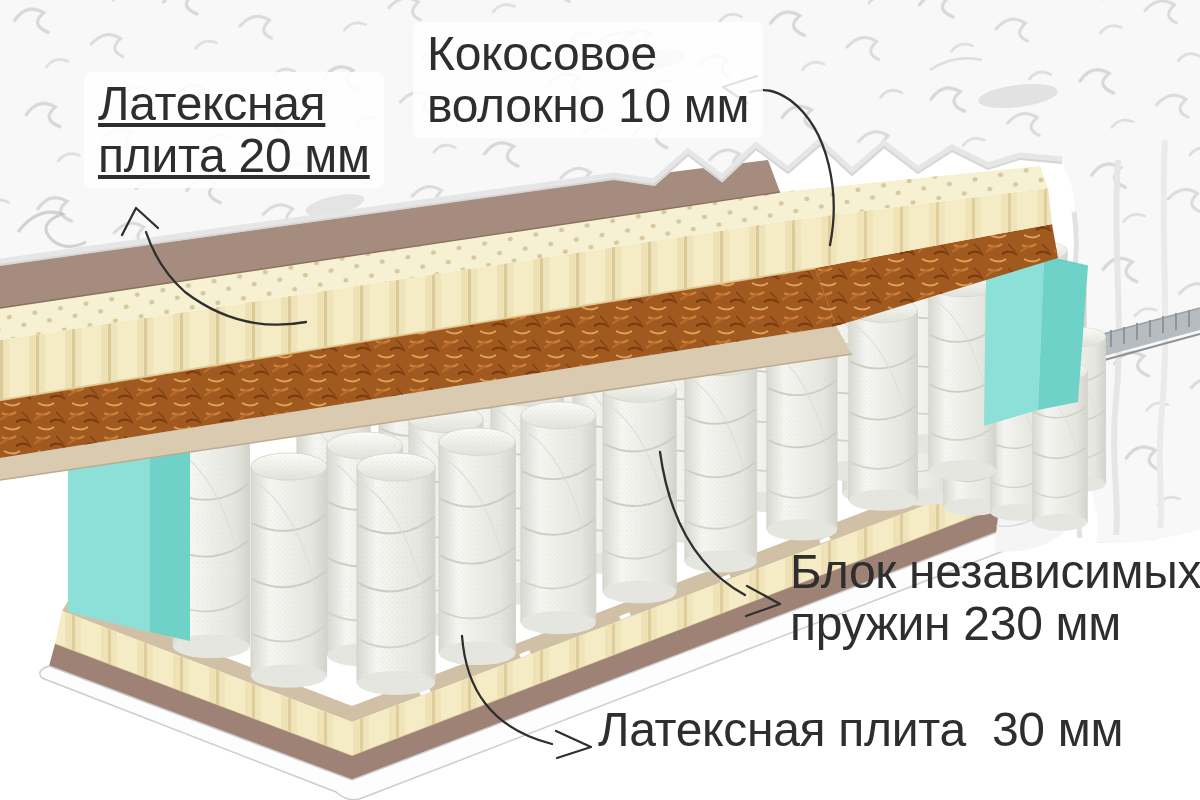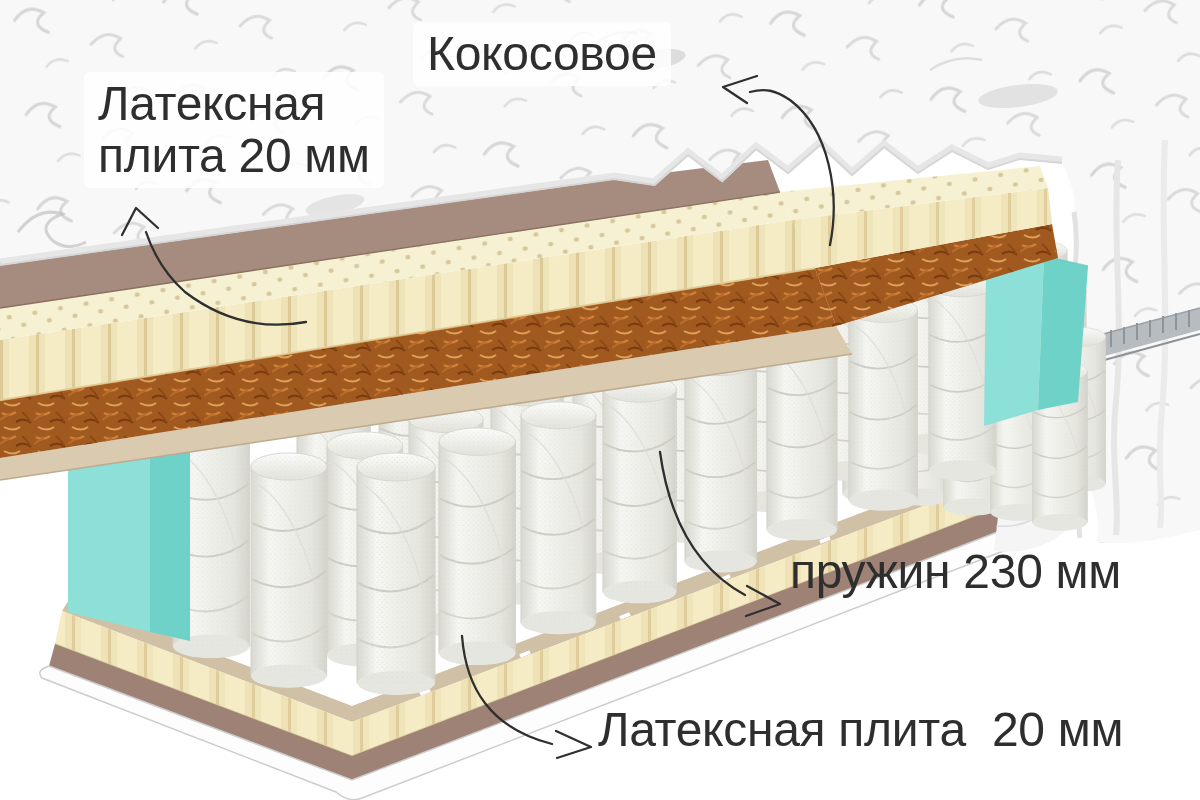--- a/index.html
+++ b/index.html
@@ -3,21 +3,21 @@
 <meta charset="utf-8">
 <style>
   html,body{margin:0;padding:0;background:#fff;}
   .stage{position:relative;width:1200px;height:800px;overflow:hidden;background:var(--c_page,#fff);
          font-family:"Liberation Sans","DejaVu Sans",sans-serif;}
   .stage svg{position:absolute;inset:0;display:block;}
   .callout{position:absolute;color:var(--c_text,#2e2e2e);font-size:48px;line-height:52px;
            font-weight:400;letter-spacing:-0.3px;white-space:nowrap;}
   .callout--boxed{background:rgba(255,255,255,.86);border-radius:6px;padding:6px 14px;}
   .callout .ln{display:block;white-space:pre;}
-  #callout-latex-top{left:84px;top:72px;}
+  #callout-latex-top{left:84px;top:72px;text-decoration:underline;}
   #callout-coconut{left:413px;top:22px;}
   #callout-springs{left:790px;top:546px;}
   #callout-latex-bottom{left:598px;top:704px;}
 </style>
 </head>
 <body>
 
 <div class="stage">
 
 <svg width="1200" height="800" viewBox="0 0 1200 800">
@@ -228,21 +228,23 @@
     </g>
   </g>
 </svg>
 
 <div class="callout callout--boxed" id="callout-latex-top">
   <span class="ln">Латексная</span>
   <span class="ln">плита 20 мм</span>
 </div>
 <div class="callout callout--boxed" id="callout-coconut">
   <span class="ln">Кокосовое</span>
+  <span class="ln">волокно 10 мм</span>
 </div>
 <div class="callout" id="callout-springs">
+  <span class="ln">Блок независимых</span>
   <span class="ln">пружин 230 мм</span>
 </div>
 <div class="callout" id="callout-latex-bottom">
-  <span class="ln">Латексная плита  20 мм</span>
+  <span class="ln">Латексная плита  30 мм</span>
 </div>
 
 </div>
 
 </body></html>

